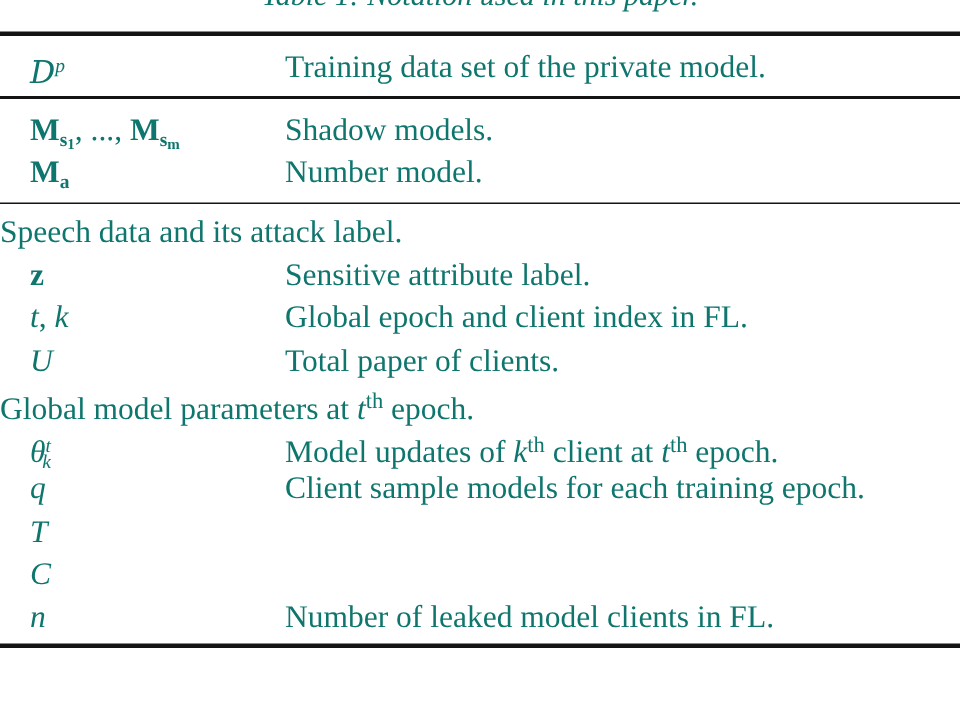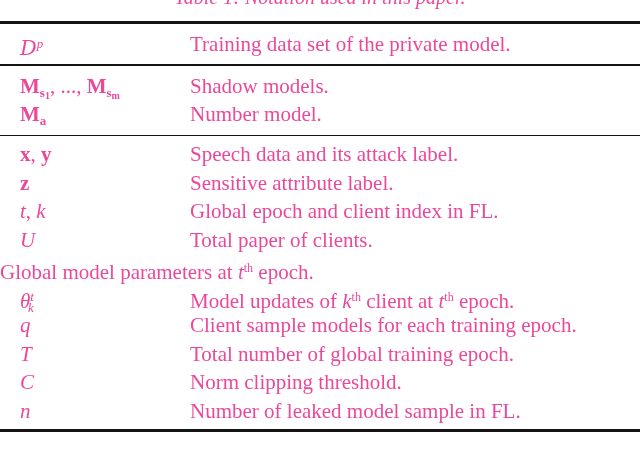--- a/index.html
+++ b/index.html
@@ -46,27 +46,27 @@
     padding-left: 20px;
     white-space: nowrap;
   }
   .desc { flex: 1; white-space: nowrap; }
   .it  { font-style: italic; }
   .bf  { font-weight: bold; }
   .cal { font-style: italic; font-family: "DejaVu Serif", serif; }
   .sup    { font-size: 13px; font-style: italic; vertical-align: 7px; }
   .sub    { font-size: 13px; vertical-align: -4px; }
   .subsub { font-size: 10px; vertical-align: -6px; }
-  .supth  { font-size: 12px; font-style: normal; vertical-align: 7px; }
+  .supth  { font-size: 15px; font-style: normal; vertical-align: 7px; }
   .pull   { margin-left: -0.45em; }
 </style>
 </head>
 <body>
 
-<div class="page" style="color: #ec4899; background: rgb(255, 255, 255);">
+<div class="page" style="color: #0f766e; background: rgb(255, 255, 255);">
   <div class="caption">Table 1: Notation used in this paper.</div>
   <div class="table">
     <div class="rule thick" style="background: rgb(20, 20, 20);"></div>
     <div id="table-body">
         <div class="group">
           <div class="row">
             <span class="sym"><span class="cal">D</span><span class="sup">p</span></span>
             <span class="desc"><span>Training data set of the private model.</span></span>
           </div>
         </div>
@@ -77,21 +77,20 @@
             <span class="desc"><span>Shadow models.</span></span>
           </div>
           <div class="row">
             <span class="sym"><span class="bf">M</span><span class="bf sub">a</span></span>
             <span class="desc"><span>Number model.</span></span>
           </div>
         </div>
         <div class="rule thin" style="background: rgb(20, 20, 20);"></div>
         <div class="group last">
           <div class="row">
-            <span class="sym"><span class="bf">x</span><span>, </span><span class="bf">y</span></span>
             <span class="desc"><span>Speech data and its attack label.</span></span>
           </div>
           <div class="row">
             <span class="sym"><span class="bf">z</span></span>
             <span class="desc"><span>Sensitive attribute label.</span></span>
           </div>
           <div class="row">
             <span class="sym"><span class="it">t</span><span>, </span><span class="it">k</span></span>
             <span class="desc"><span>Global epoch and client index in FL.</span></span>
           </div>
@@ -105,27 +104,25 @@
           <div class="row">
             <span class="sym"><span class="it">θ</span><span class="sup">t</span><span class="sub it pull">k</span></span>
             <span class="desc"><span>Model updates of </span><span class="it">k</span><span class="supth">th</span><span> client at </span><span class="it">t</span><span class="supth">th</span><span> epoch.</span></span>
           </div>
           <div class="row">
             <span class="sym"><span class="it">q</span></span>
             <span class="desc"><span>Client sample models for each training epoch.</span></span>
           </div>
           <div class="row">
             <span class="sym"><span class="it">T</span></span>
-            <span class="desc"><span>Total number of global training epoch.</span></span>
           </div>
           <div class="row">
             <span class="sym"><span class="it">C</span></span>
-            <span class="desc"><span>Norm clipping threshold.</span></span>
           </div>
           <div class="row">
             <span class="sym"><span class="it">n</span></span>
-            <span class="desc"><span>Number of leaked model sample in FL.</span></span>
+            <span class="desc"><span>Number of leaked model clients in FL.</span></span>
           </div>
         </div>
       </div>
     <div class="rule thick" style="background: rgb(20, 20, 20);"></div>
   </div>
 </div>
 
 </body></html>

